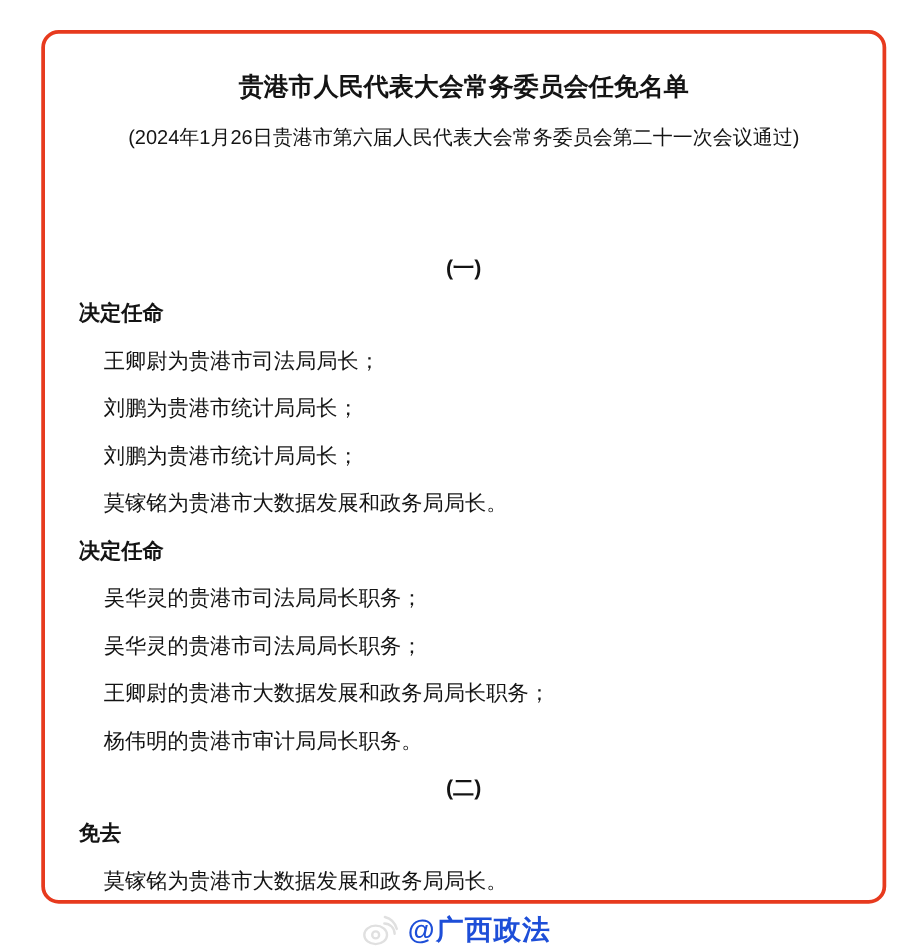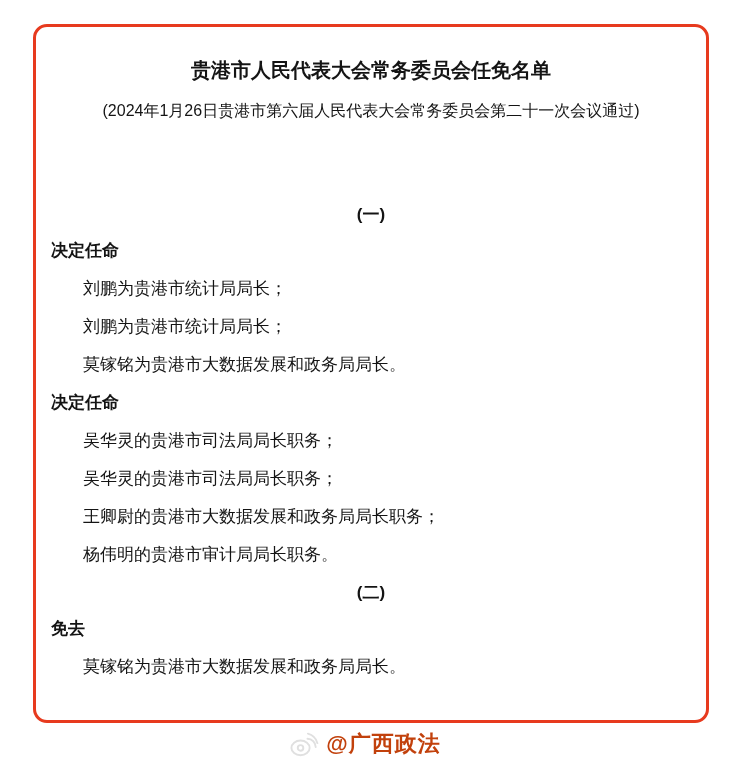--- a/index.html
+++ b/index.html
@@ -45,21 +45,21 @@
     text-align: center;
   }
   .section-num {
     margin: 0 0 14px 0;
     font-size: 17px;
     line-height: 22px;
     font-weight: 700;
     text-align: center;
   }
   .block-heading {
-    margin: 0 0 16px 4px;
+    margin: 0 0 16px 16px;
     font-size: 17px;
     line-height: 22px;
     font-weight: 700;
     text-align: left;
   }
   .item {
     margin: 0 0 16px 0;
     padding-left: 36px;
     font-size: 17px;
     line-height: 22px;
@@ -69,21 +69,21 @@
   .watermark {
     position: absolute;
     left: 0;
     right: 0;
     top: 729px;
     height: 30px;
     display: flex;
     justify-content: center;
     align-items: center;
     gap: 7px;
-    color: #c2410c;
+    color: #1d4ed8;
     font-size: 22px;
     font-weight: 700;
     letter-spacing: 1px;
     user-select: none;
   }
   .watermark svg {
     display: block;
   }
 </style>
 </head>
@@ -94,20 +94,21 @@
   <div class="frame">
 
     <h1 class="doc-title">贵港市人民代表大会常务委员会任免名单</h1>
 
     <p class="doc-subtitle">(2024年1月26日贵港市第六届人民代表大会常务委员会第二十一次会议通过)</p>
 
     <div class="section-num">(一)</div>
 
     <div class="block-heading">决定任命</div>
 
+    <p class="item">王卿尉为贵港市司法局局长；</p>
     <p class="item">刘鹏为贵港市统计局局长；</p>
     <p class="item">刘鹏为贵港市统计局局长；</p>
     <p class="item">莫镓铭为贵港市大数据发展和政务局局长。</p>
 
     <div class="block-heading">决定任命</div>
 
     <p class="item">吴华灵的贵港市司法局局长职务；</p>
     <p class="item">吴华灵的贵港市司法局局长职务；</p>
     <p class="item">王卿尉的贵港市大数据发展和政务局局长职务；</p>
     <p class="item">杨伟明的贵港市审计局局长职务。</p>

